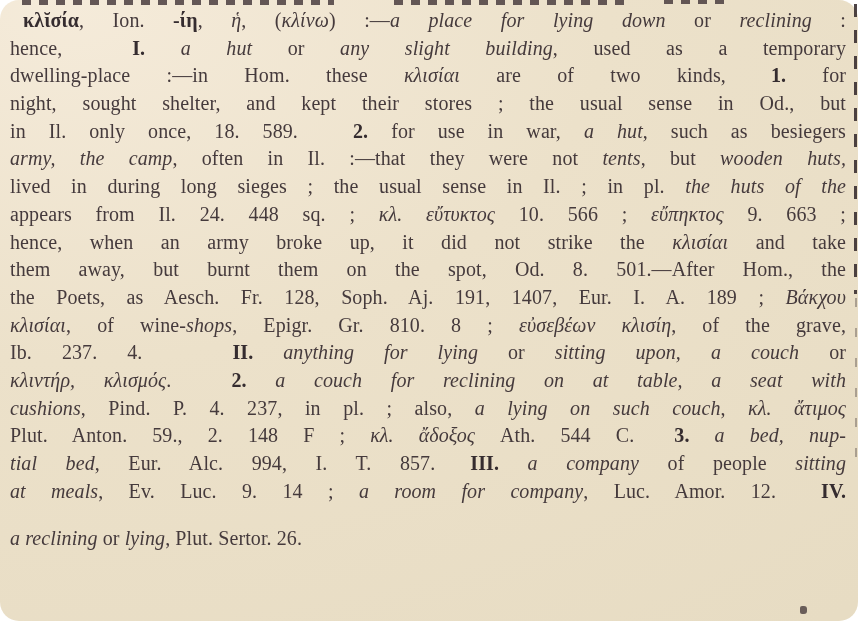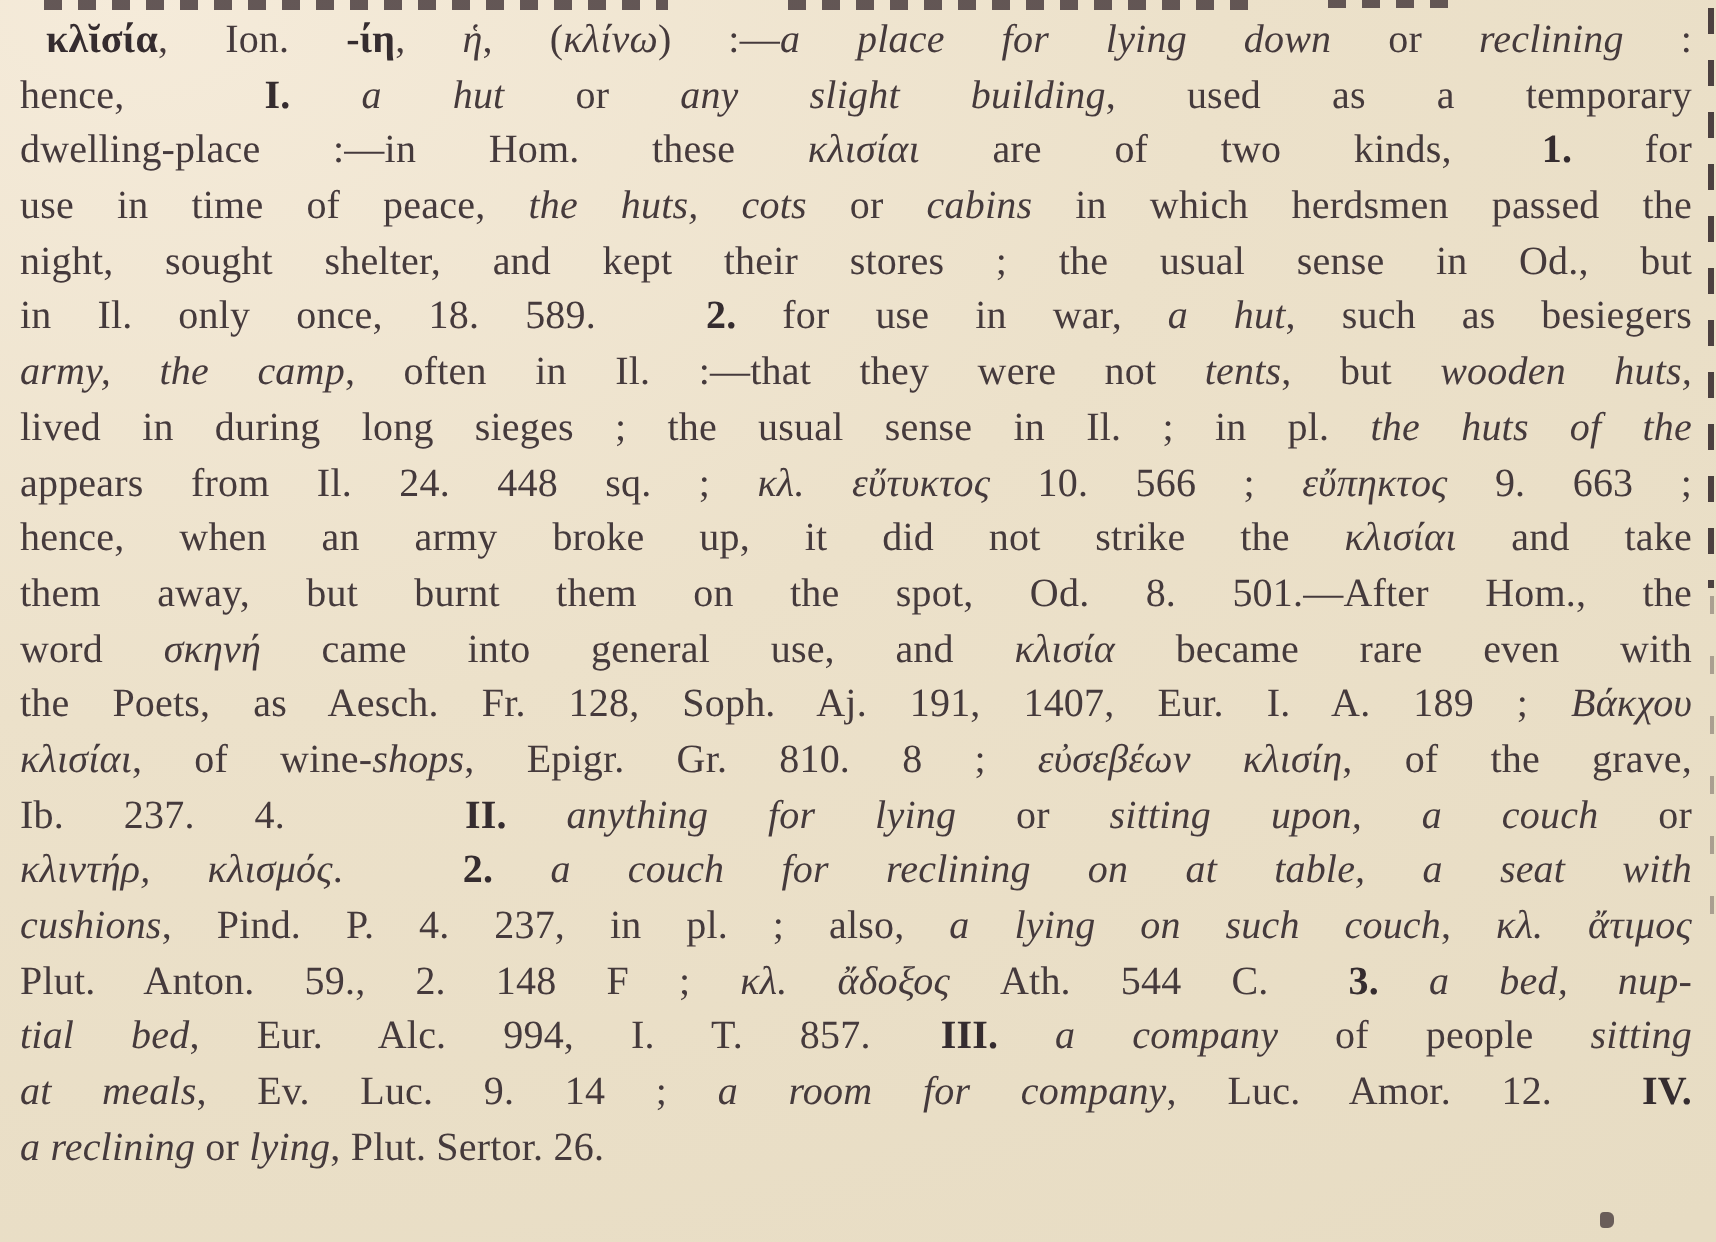--- a/index.html
+++ b/index.html
@@ -4,31 +4,32 @@
 <style>
   html,body{margin:0;padding:0;}
   body{
     width:858px;height:621px;overflow:hidden;
     font-family:"Liberation Serif","DejaVu Serif",serif;
   }
   .page{
     position:relative;width:858px;height:621px;
     background:radial-gradient(1200px 800px at 8% 0%, #f5ebda 0%, #ece1ca 45%, #e7dcc3 100%);
     color:#453a3c;
+    border-radius:19px;
   }
   .text-block{
     position:absolute;left:10px;top:7px;width:836px;
     font-size:20px;line-height:27.7px;letter-spacing:0.1px;
   }
   .line{
     height:27.7px;overflow:hidden;
     text-align:justify;text-align-last:justify;
     -moz-text-align-last:justify;
   }
-  .line.last{text-align-last:auto;-moz-text-align-last:auto;}
+  .line.last{text-align-last:auto;margin-top:20px;-moz-text-align-last:auto;}
   .line.indent{text-indent:13px;}
   .seg-n{font-style:normal;}
   .seg-i{font-style:italic;}
   .seg-g{font-style:italic;}
   .seg-b{font-weight:bold;color:#352c2f;}
   .gap{display:inline-block;height:1px;}
   
   .top-remnant{position:absolute;top:0;left:22px;width:720px;height:7px;}
   .top-remnant .frag{
     position:absolute;top:0;height:5px;opacity:.85;
@@ -59,29 +60,27 @@
   <div class="top-remnant">
     <span class="frag f1"></span>
     <span class="frag f2"></span>
     <span class="frag f3"></span>
   </div>
 
   <div class="text-block" id="entry-block">
       <div class="line indent"><span class="seg-b">κλῐσία</span><span class="seg-n">, Ion. </span><span class="seg-b">-ίη</span><span class="seg-n">, </span><span class="seg-g">ἡ</span><span class="seg-n">, (</span><span class="seg-g">κλίνω</span><span class="seg-n">) :—</span><span class="seg-i">a place for lying down</span><span class="seg-n"> or </span><span class="seg-i">reclining</span><span class="seg-n"> :</span></div>
       <div class="line"><span class="seg-n">hence,</span><span class="gap" style="width: 70px;"></span><span class="seg-b">I.</span><span class="seg-i"> a hut</span><span class="seg-n"> or </span><span class="seg-i">any slight building</span><span class="seg-n">, used as a temporary</span></div>
       <div class="line"><span class="seg-n">dwelling-place :—in Hom. these </span><span class="seg-g">κλισίαι</span><span class="seg-n"> are of two kinds,</span><span class="gap" style="width: 45px;"></span><span class="seg-b">1.</span><span class="seg-n"> for</span></div>
-      <div class="line"><span class="seg-n">use in time of peace, </span><span class="seg-i">the huts, cots</span><span class="seg-n"> or </span><span class="seg-i">cabins</span><span class="seg-n"> in which herdsmen passed the</span></div>
       <div class="line"><span class="seg-n">night, sought shelter, and kept their stores ; the usual sense in Od., but</span></div>
       <div class="line"><span class="seg-n">in Il. only once, 18. 589.</span><span class="gap" style="width: 55px;"></span><span class="seg-b">2.</span><span class="seg-n"> for use in war, </span><span class="seg-i">a hut</span><span class="seg-n">, such as besiegers</span></div>
       <div class="line"><span class="seg-i">army, the camp</span><span class="seg-n">, often in Il. :—that they were not </span><span class="seg-i">tents</span><span class="seg-n">, but </span><span class="seg-i">wooden huts,</span></div>
       <div class="line"><span class="seg-n">lived in during long sieges ; the usual sense in Il. ; in pl. </span><span class="seg-i">the huts of the</span></div>
       <div class="line"><span class="seg-n">appears from Il. 24. 448 sq. ; </span><span class="seg-g">κλ. εὔτυκτος</span><span class="seg-n"> 10. 566 ; </span><span class="seg-g">εὔπηκτος</span><span class="seg-n"> 9. 663 ;</span></div>
       <div class="line"><span class="seg-n">hence, when an army broke up, it did not strike the </span><span class="seg-g">κλισίαι</span><span class="seg-n"> and take</span></div>
       <div class="line"><span class="seg-n">them away, but burnt them on the spot, Od. 8. 501.—After Hom., the</span></div>
-      <div class="line"><span class="seg-n">word </span><span class="seg-g">σκηνή</span><span class="seg-n"> came into general use, and </span><span class="seg-g">κλισία</span><span class="seg-n"> became rare even with</span></div>
       <div class="line"><span class="seg-n">the Poets, as Aesch. Fr. 128, Soph. Aj. 191, 1407, Eur. I. A. 189 ;  </span><span class="seg-g">Βάκχου</span></div>
       <div class="line"><span class="seg-g">κλισίαι</span><span class="seg-n">, of wine-</span><span class="seg-i">shops</span><span class="seg-n">, Epigr. Gr. 810. 8 ; </span><span class="seg-g">εὐσεβέων κλισίη</span><span class="seg-n">, of the grave,</span></div>
       <div class="line"><span class="seg-n">Ib. 237. 4.</span><span class="gap" style="width: 90px;"></span><span class="seg-b">II.</span><span class="seg-i"> anything for lying</span><span class="seg-n"> or </span><span class="seg-i">sitting upon, a couch</span><span class="seg-n"> or</span></div>
       <div class="line"><span class="seg-g">κλιντήρ, κλισμός</span><span class="seg-n">.</span><span class="gap" style="width: 60px;"></span><span class="seg-b">2.</span><span class="seg-i"> a couch for reclining on at table, a seat with</span></div>
       <div class="line"><span class="seg-i">cushions</span><span class="seg-n">, Pind. P. 4. 237, in pl. ;  also, </span><span class="seg-i">a lying on such couch</span><span class="seg-n">, </span><span class="seg-g">κλ. ἄτιμος</span></div>
       <div class="line"><span class="seg-n">Plut. Anton. 59., 2. 148 F ;  </span><span class="seg-g">κλ. ἄδοξος</span><span class="seg-n"> Ath. 544 C.</span><span class="gap" style="width: 40px;"></span><span class="seg-b">3.</span><span class="seg-i"> a bed, nup-</span></div>
       <div class="line"><span class="seg-i">tial bed</span><span class="seg-n">, Eur. Alc. 994, I. T. 857.</span><span class="gap" style="width: 35px;"></span><span class="seg-b">III.</span><span class="seg-i"> a company</span><span class="seg-n"> of people </span><span class="seg-i">sitting</span></div>
       <div class="line"><span class="seg-i">at meals</span><span class="seg-n">, Ev. Luc. 9. 14 ; </span><span class="seg-i">a room for company</span><span class="seg-n">, Luc. Amor. 12.</span><span class="gap" style="width: 45px;"></span><span class="seg-b">IV.</span></div>
       <div class="line last"><span class="seg-i">a reclining</span><span class="seg-n"> or </span><span class="seg-i">lying</span><span class="seg-n">, Plut. Sertor. 26.</span></div>
     </div>

